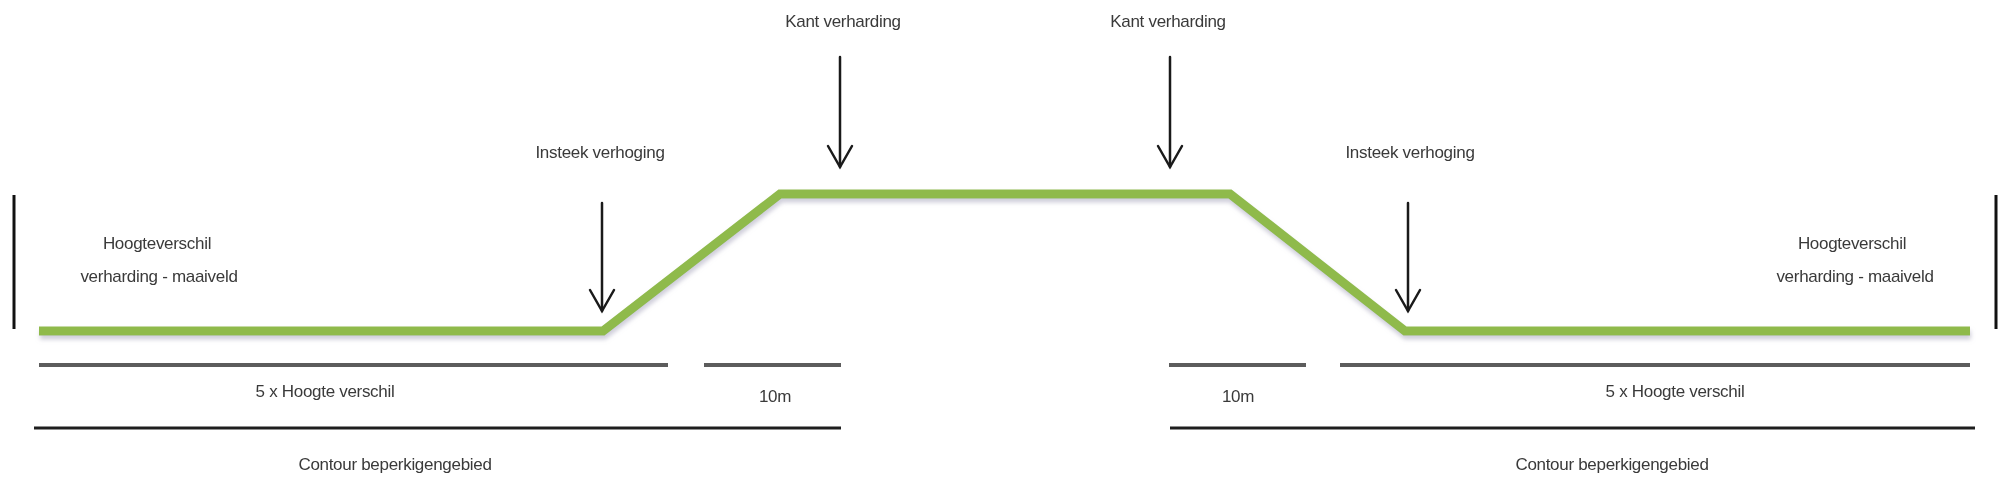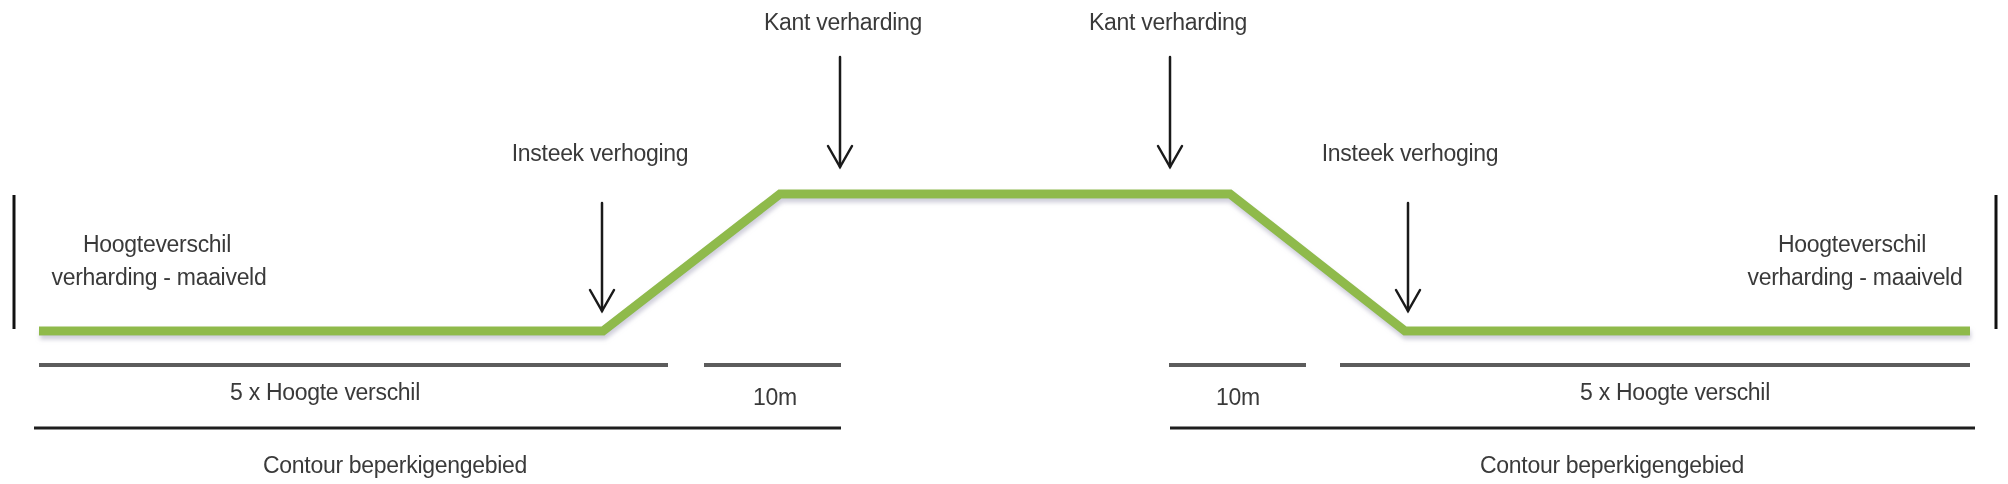--- a/index.html
+++ b/index.html
@@ -1,19 +1,19 @@
 <!DOCTYPE html>
 <html><head>
   <meta charset="utf-8">
   <style>
     html, body { margin: 0; padding: 0; background: #ffffff; }
     body { width: 2008px; height: 484px; position: relative; overflow: hidden;
            font-family: "Liberation Sans", "DejaVu Sans", sans-serif; }
     #canvas { position: absolute; left: 0; top: 0; width: 2008px; height: 484px; }
-    .label { position: absolute; color: #3a3a3a; font-size: 23px; line-height: 26px;
+    .label { position: absolute; color: #3a3a3a; font-size: 17px; line-height: 26px;
              white-space: nowrap; transform: translateX(-50%); text-align: left;
              font-family: "Liberation Sans", "DejaVu Sans", sans-serif; letter-spacing: -0.3px; }
   </style>
 </head>
 <body>
 
 <svg id="canvas" width="2008" height="484" viewBox="0 0 2008 484" xmlns="http://www.w3.org/2000/svg">
   <defs>
     <filter id="shadow" x="-5%" y="-50%" width="110%" height="200%">
       <feGaussianBlur in="SourceAlpha" stdDeviation="2"></feGaussianBlur>

